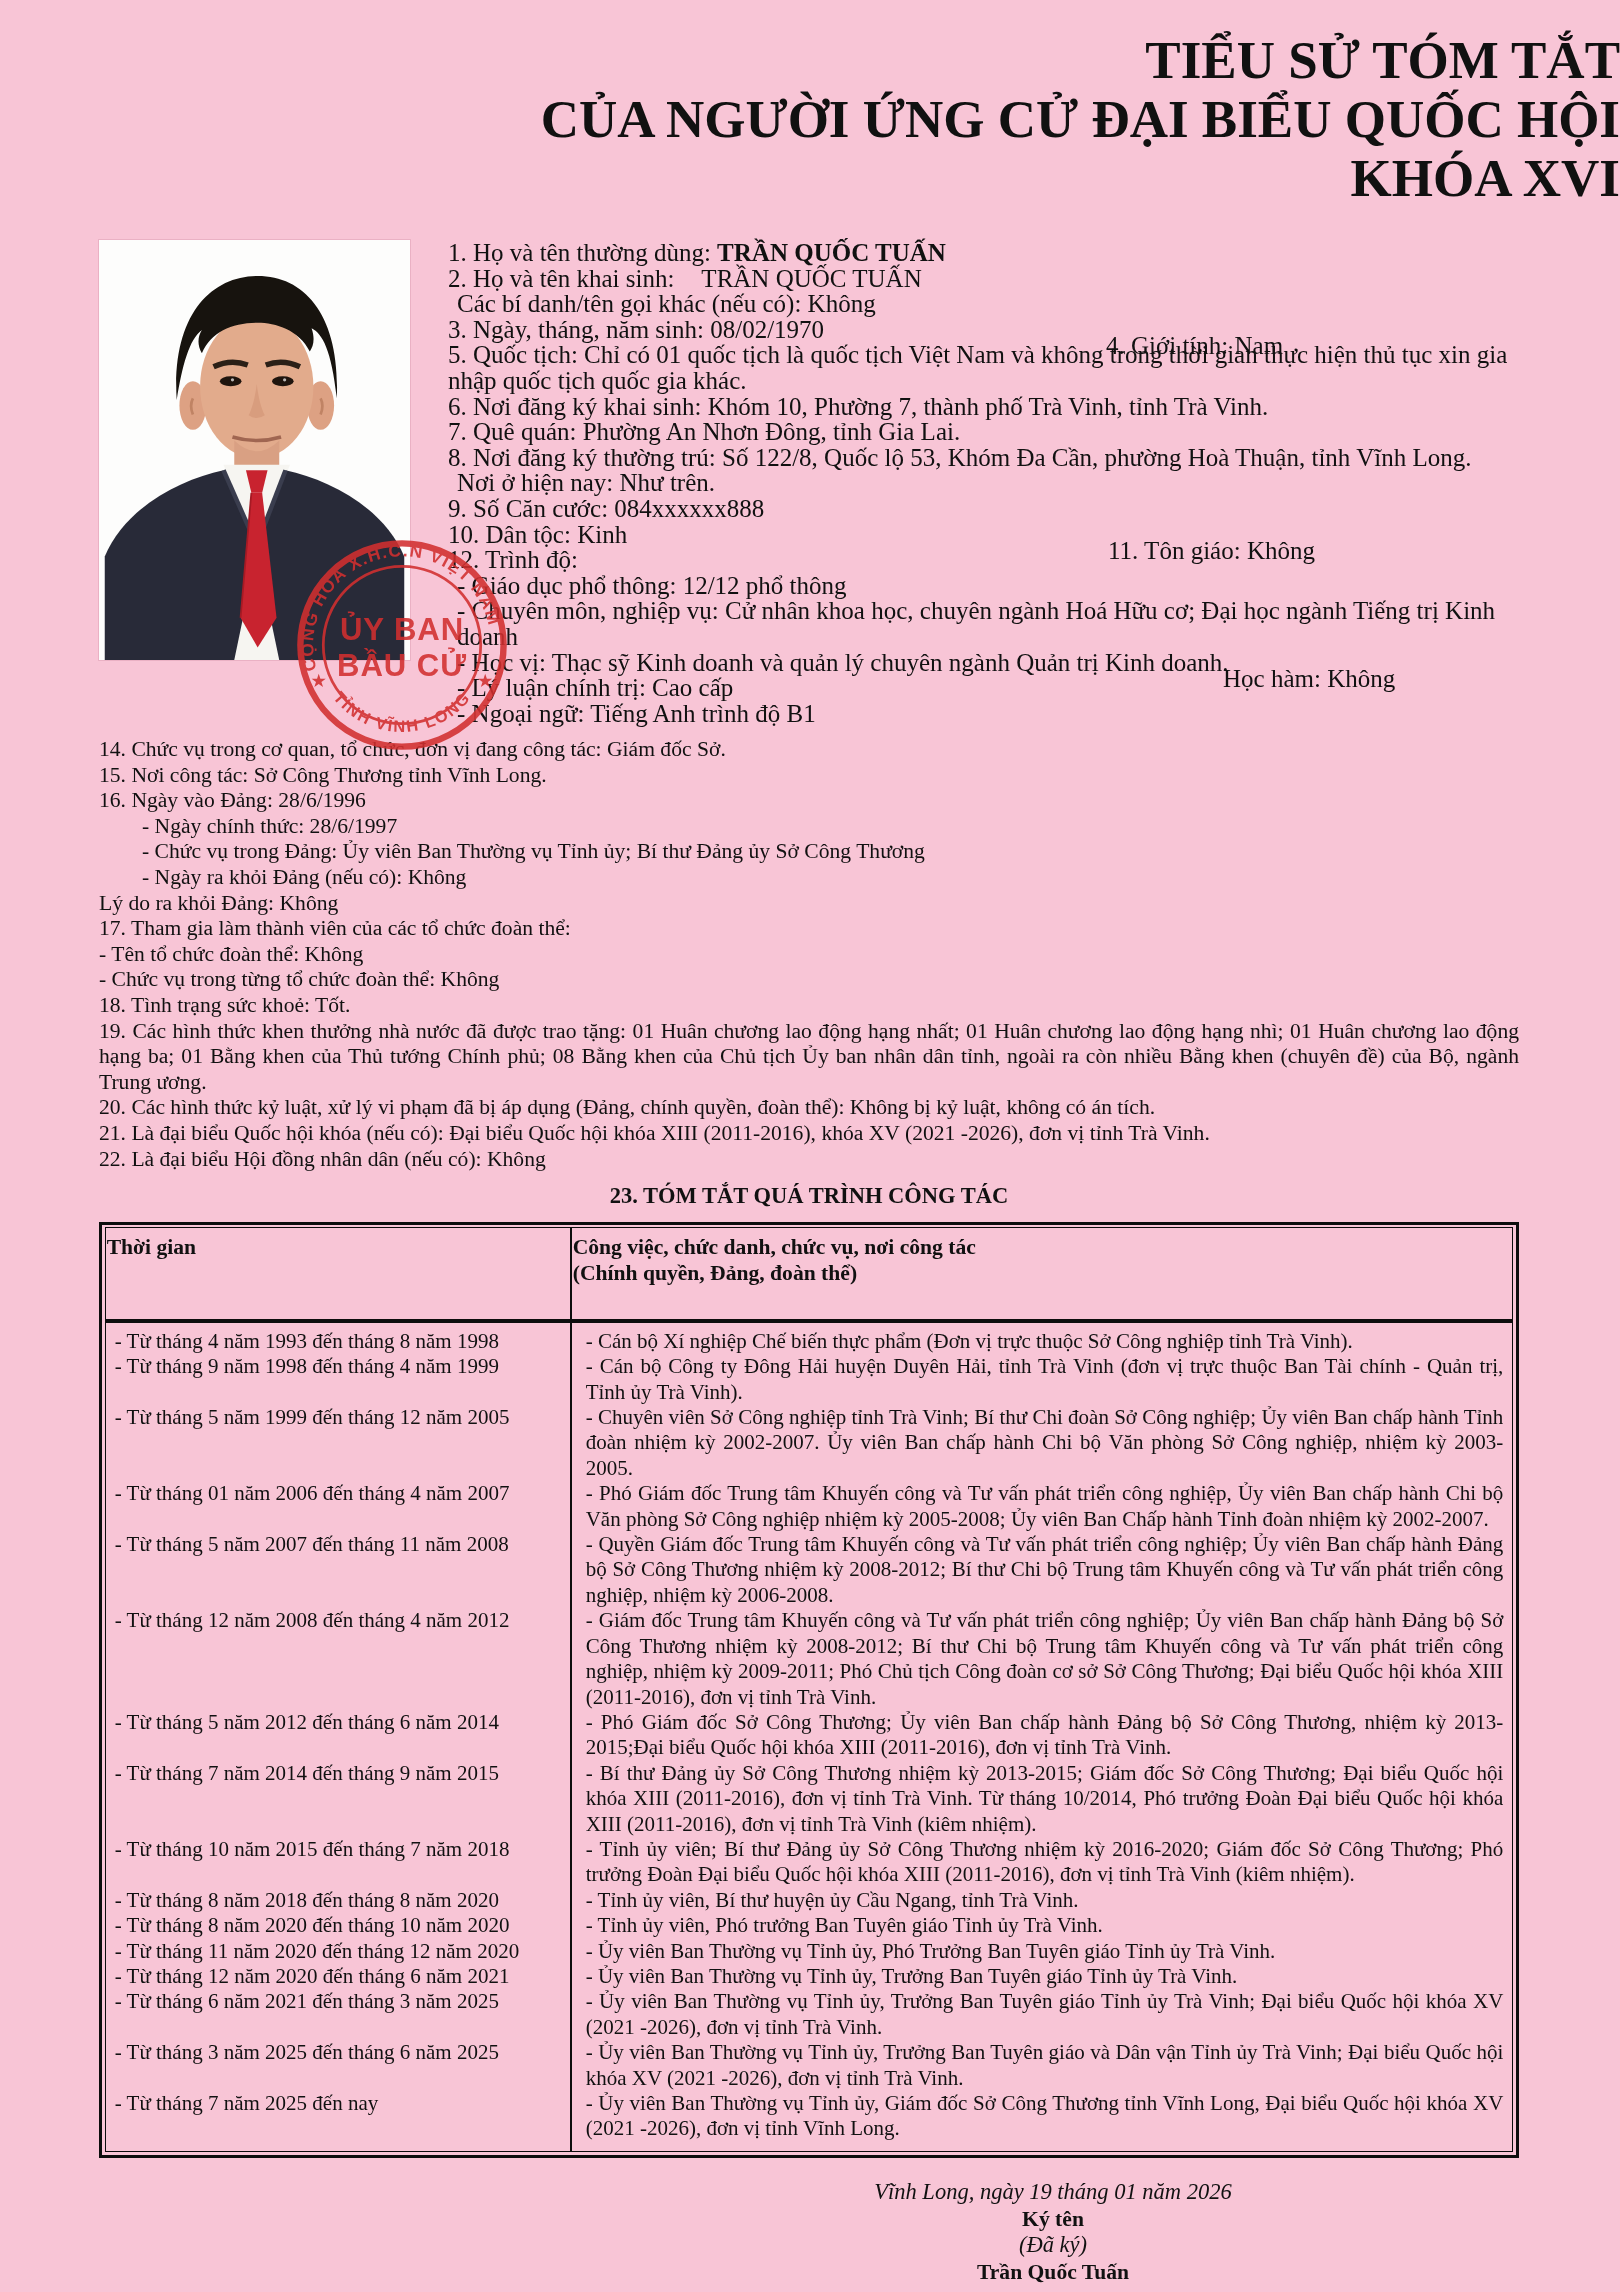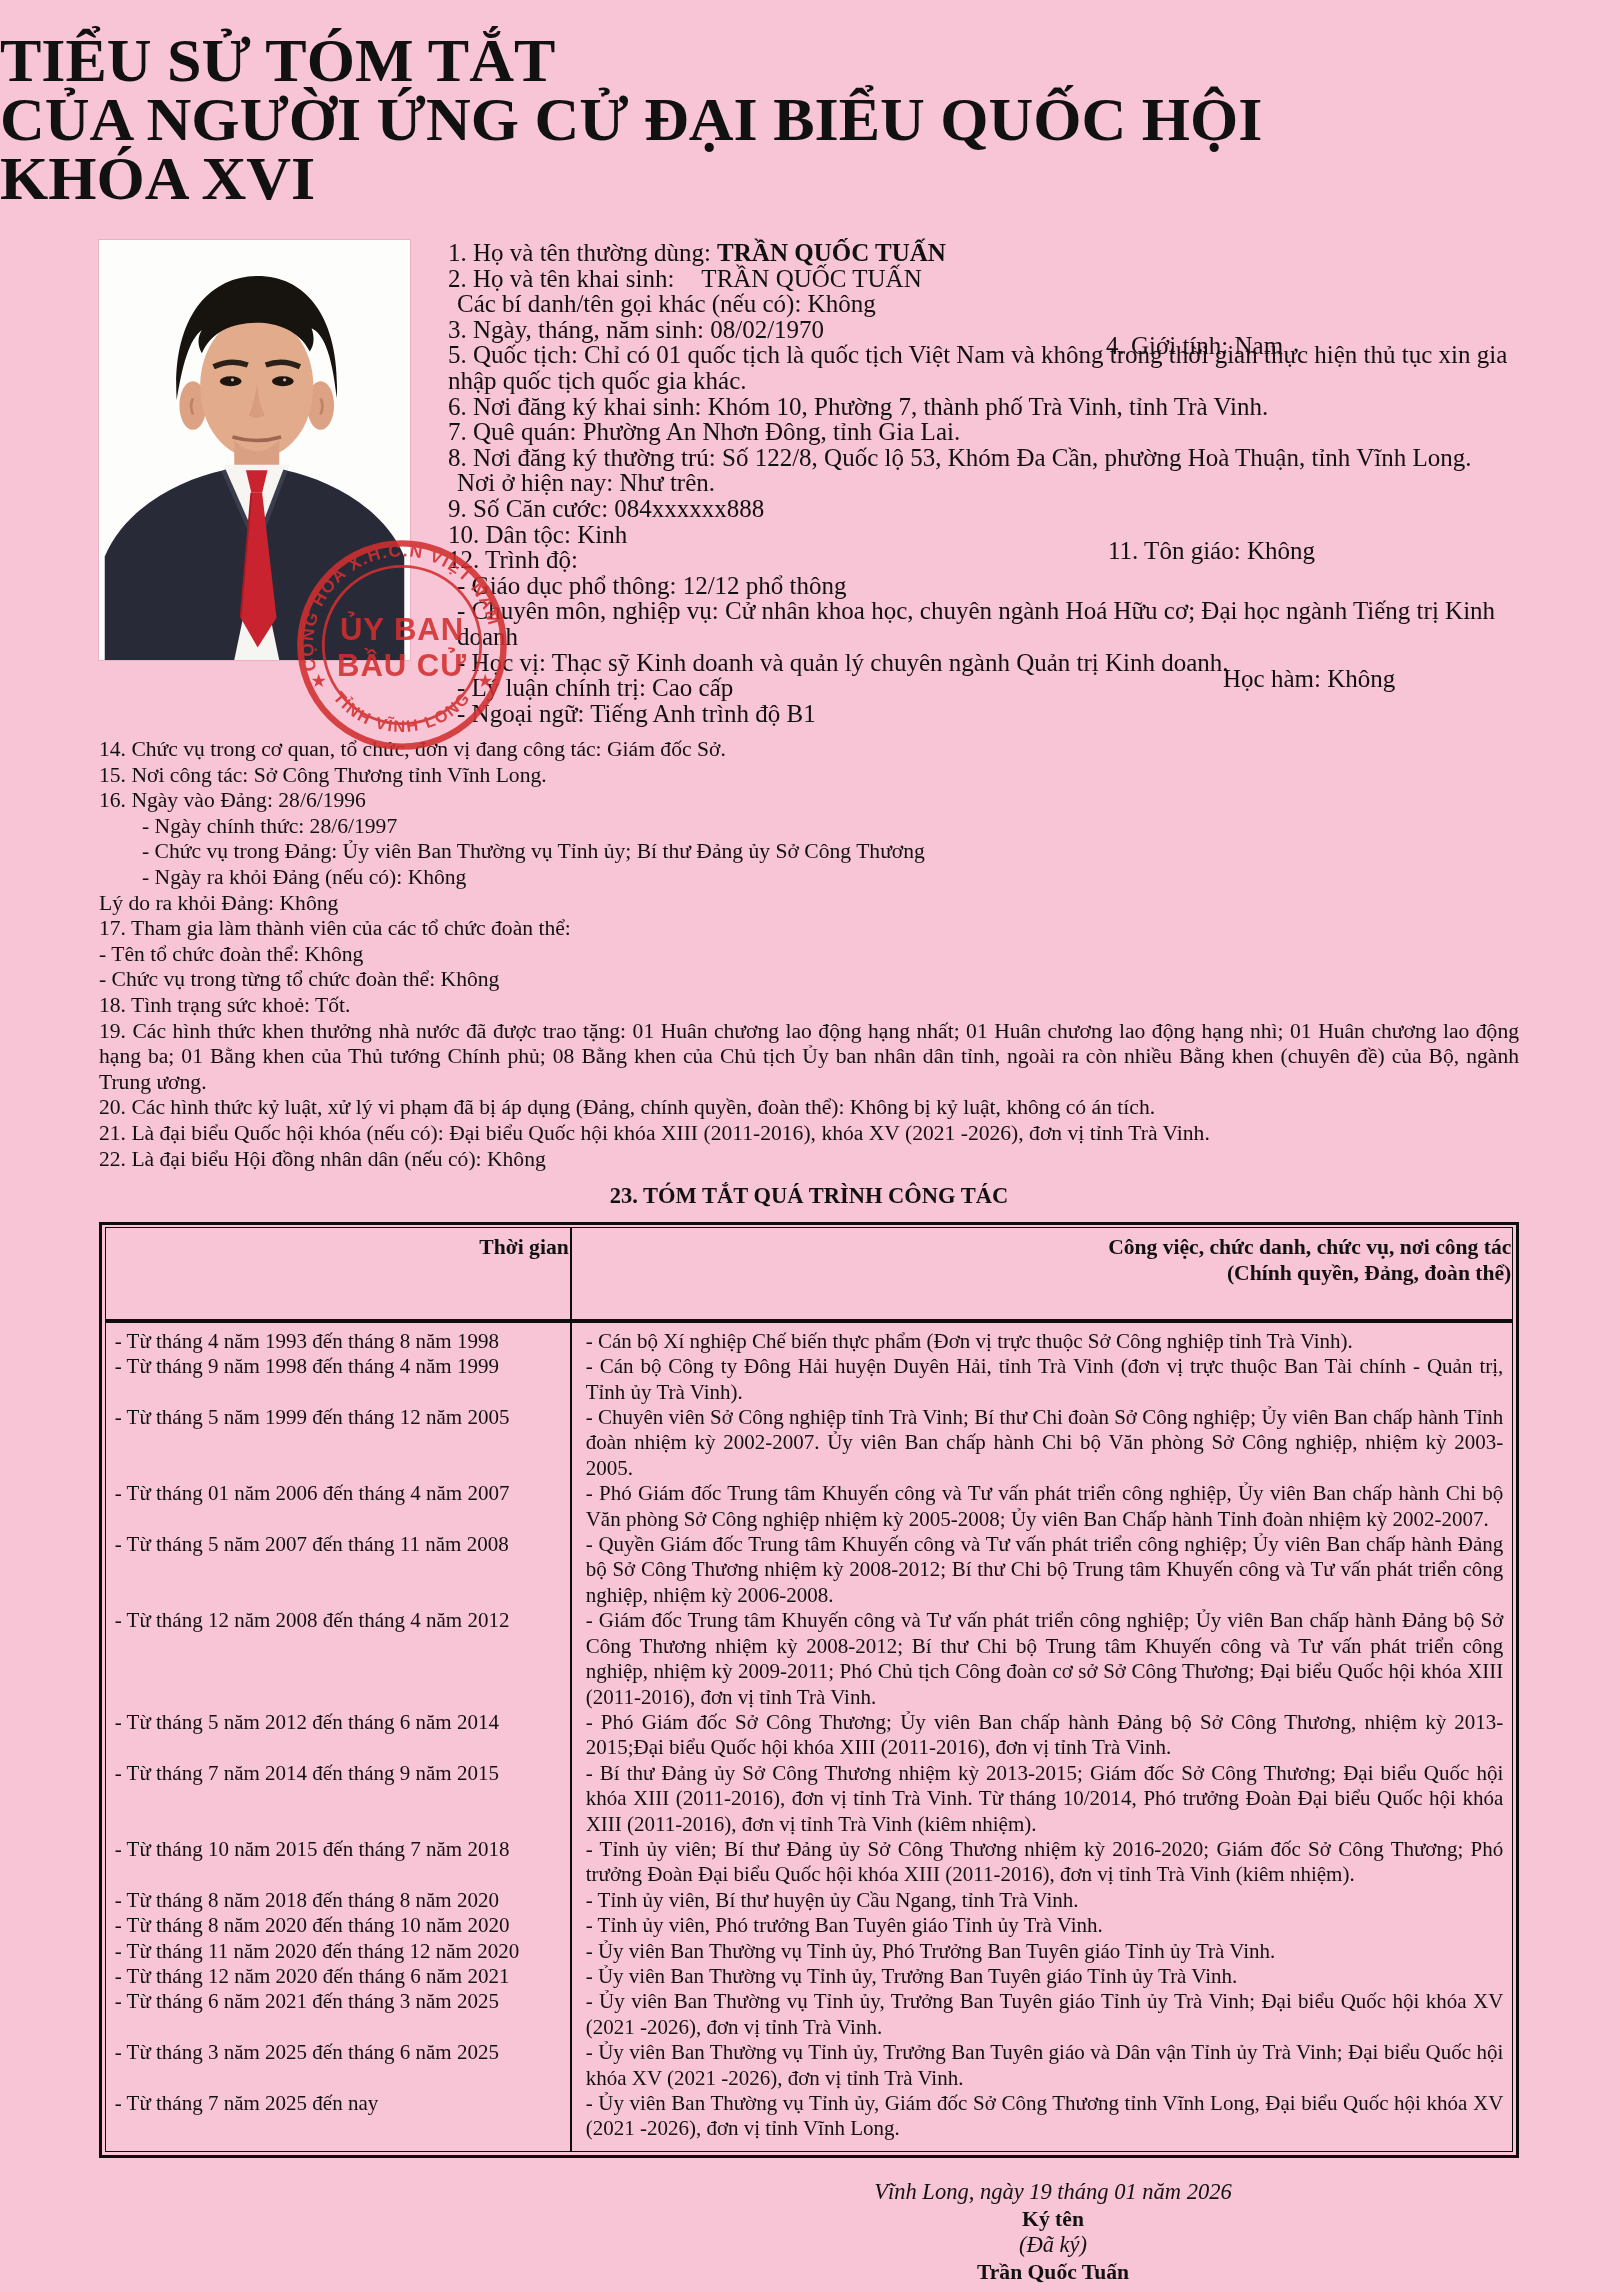--- a/index.html
+++ b/index.html
@@ -4,21 +4,21 @@
 <style>
   html,body{margin:0;padding:0;}
   body{
     width:1620px;height:2293px;
     background:#f8c5d6;
     font-family:"Liberation Serif","DejaVu Serif",serif;
     color:#111;
     -webkit-font-smoothing:antialiased;
   }
   .page{position:relative;width:1620px;height:2293px;overflow:hidden;}
-  .title{margin-top:31px;text-align:left;font-weight:bold;font-size:62px;line-height:59px;}
+  .title{margin-top:31px;text-align:right;font-weight:bold;font-size:53px;line-height:59px;margin-left:40px;}
   .content{margin:32px 101px 0 99px;}
   .top-section{display:flex;align-items:flex-start;}
   .photo-box{flex:none;width:311px;height:420px;background:#fdfdfc;box-shadow:0 0 0 0.9px #e8aec2;}
   .photo-box svg{display:block;width:311px;height:420px;}
   .personal{flex:1;margin-left:38px;font-size:25px;line-height:25.6px;}
   .line{position:relative;}
   .abs{position:absolute;top:16px;}
   .val-gap{margin-left:27px;}
   .ind8{margin-left:9px;}
   .ind48{margin-left:43px;}
@@ -26,21 +26,21 @@
   .just{text-align:justify;}
   b{font-weight:bold;}
   .sec23{margin:10.8px 0 12.6px;text-align:center;font-weight:bold;font-size:22.5px;}
   .table-wrap{border:3.6px solid #0d0d0d;padding:2.7px;}
   table.career-table{
     width:100%;border:1.8px solid #0d0d0d;border-collapse:separate;border-spacing:0;
     table-layout:fixed;font-size:21px;line-height:25.4px;
   }
   .career-table col.c1col{width:464px;}
   .career-table th{font-weight:bold;vertical-align:top;padding-top:7.2px;height:83px;
-    border-bottom:3.6px solid #0d0d0d;text-align:right;font-size:21.6px;}
+    border-bottom:3.6px solid #0d0d0d;text-align:left;font-size:21.6px;}
   .career-table th.c2,.career-table td.c2{border-left:2.7px solid #0d0d0d;}
   .career-table td{vertical-align:top;}
   .career-table td.c1{padding:0 5.4px 0 9px;}
   .career-table td.c2{padding:0 9px 0 14px;text-align:justify;margin-top:8px;}
   .career-table tbody tr:first-child td{border-top:1.8px solid #0d0d0d;padding-top:5.4px;}
   .career-table tbody tr:last-child td{padding-bottom:9px;}
   .footer{width:540px;margin-left:684px;margin-top:21.6px;text-align:center;
     font-size:21.6px;line-height:26.6px;}
   .footer .it{font-style:italic;font-size:22.5px;}
   .footer .bd{font-weight:bold;}

